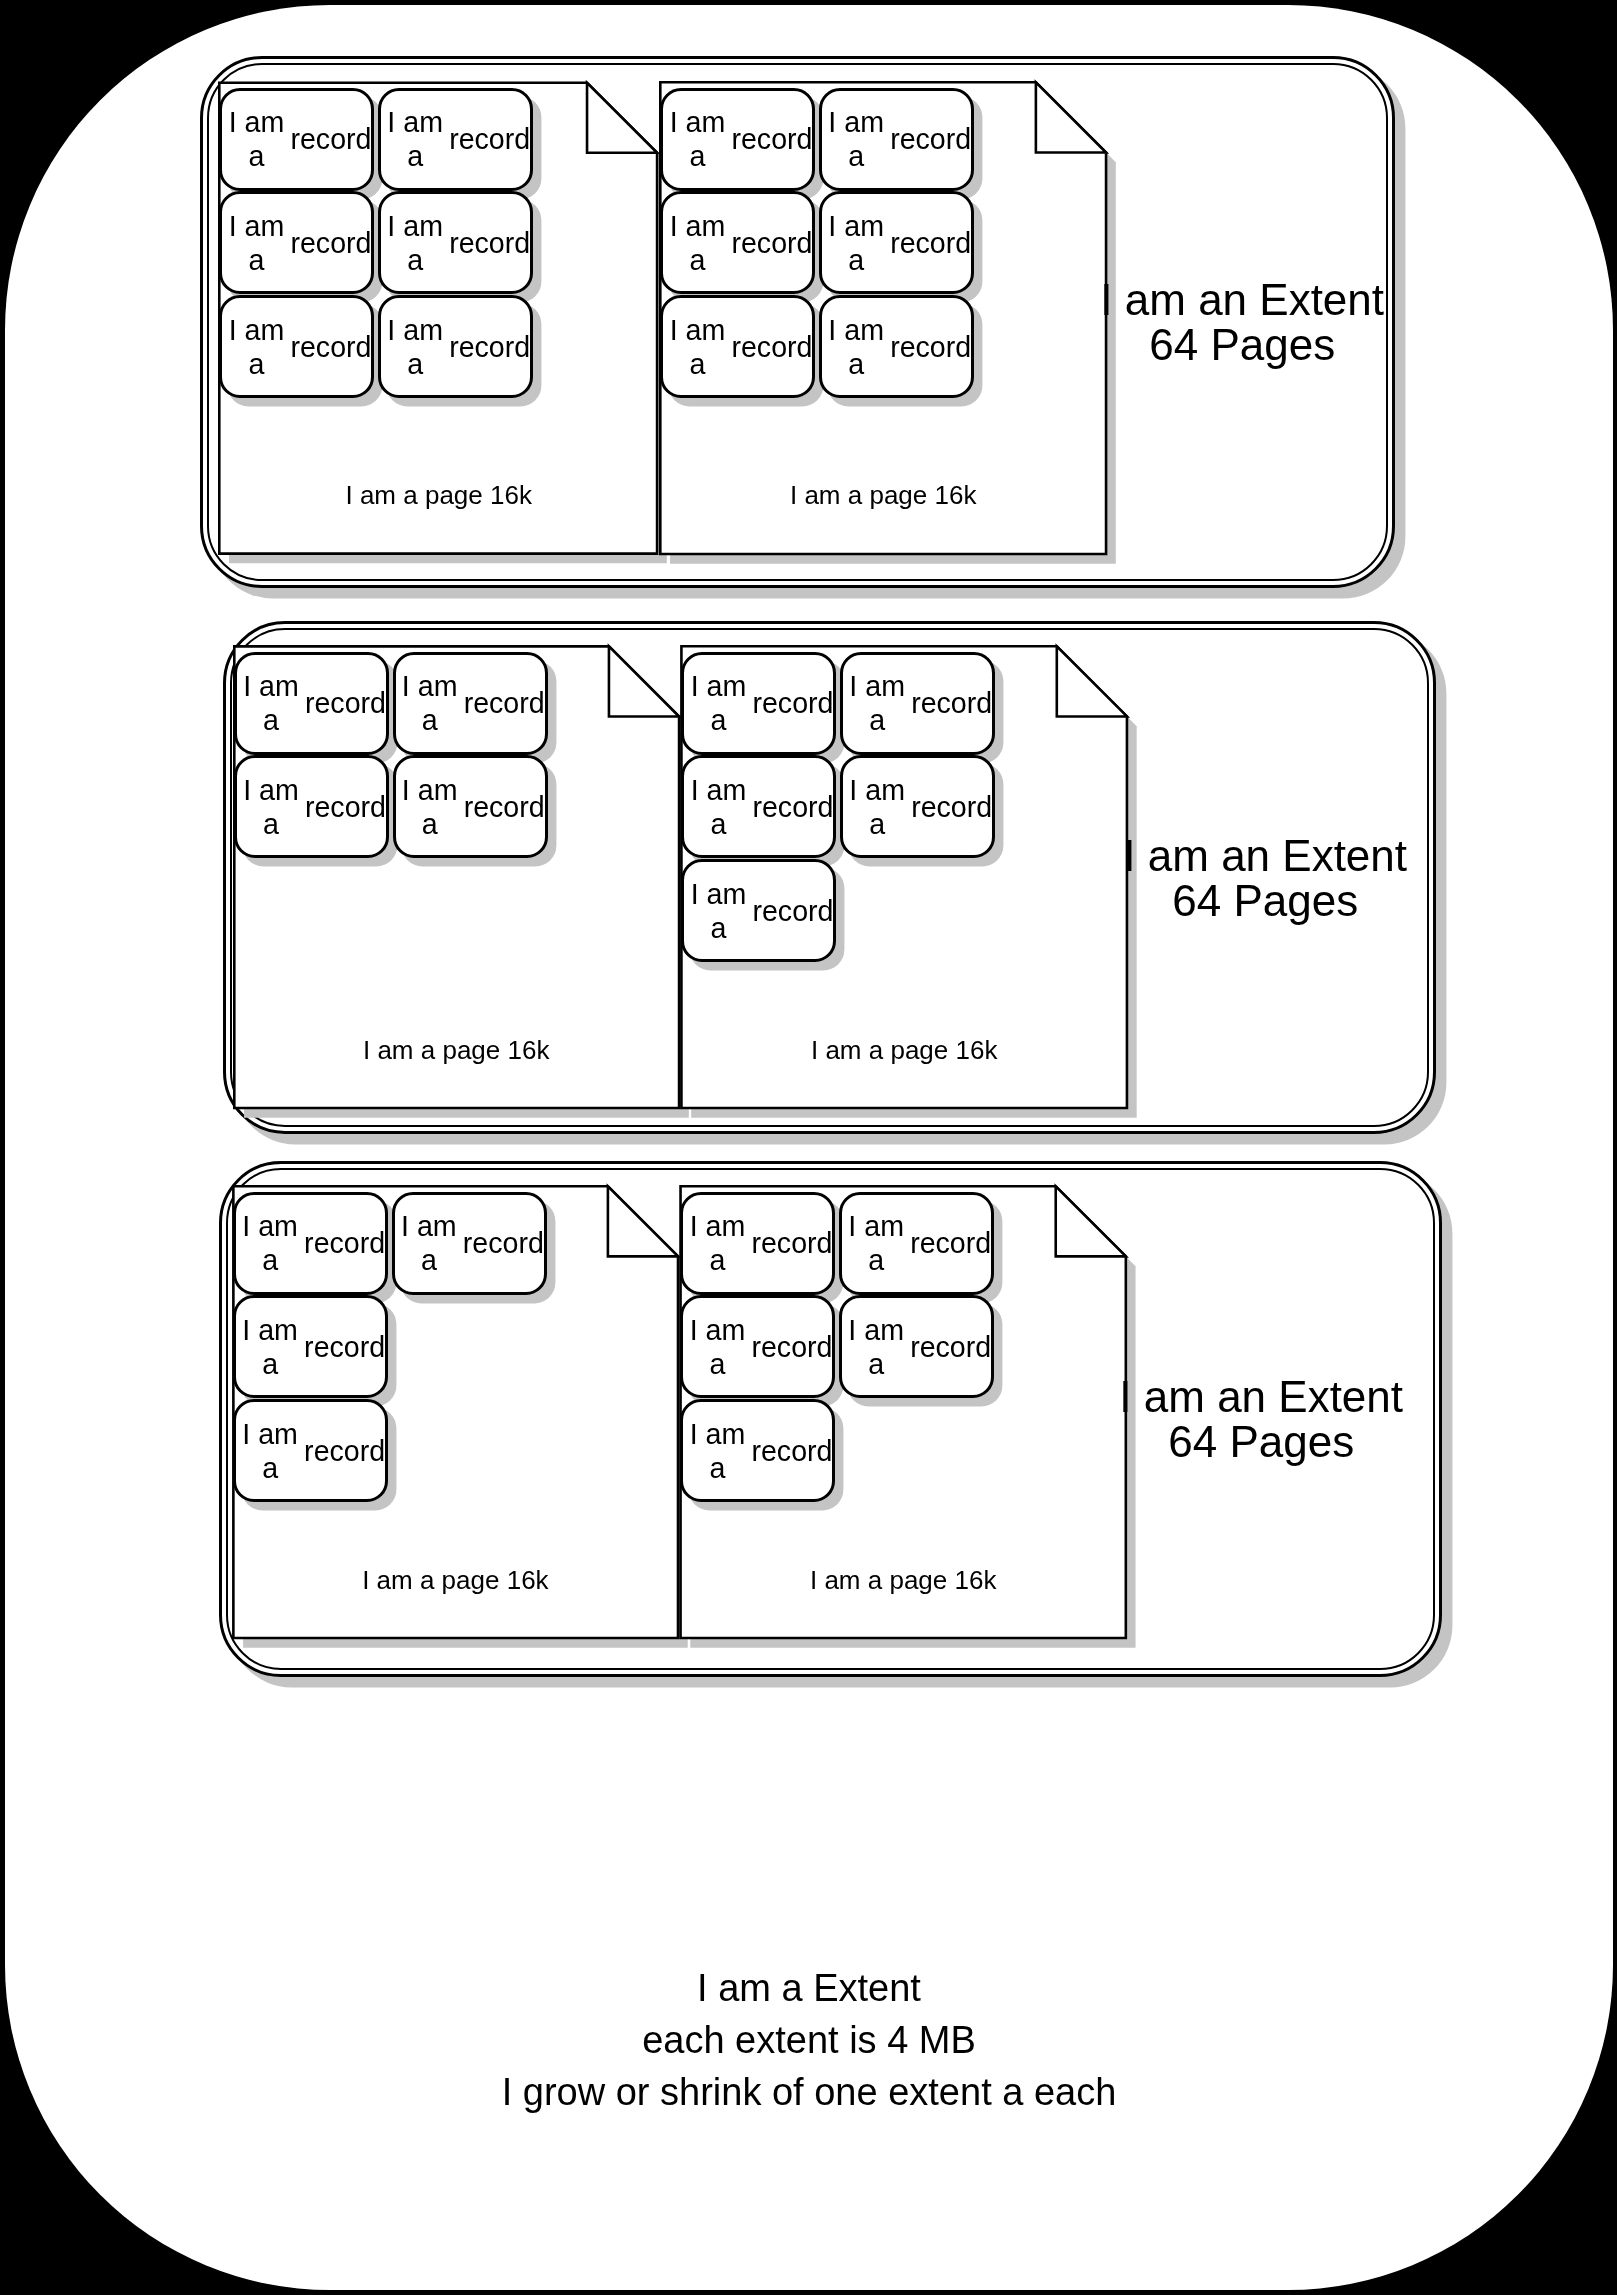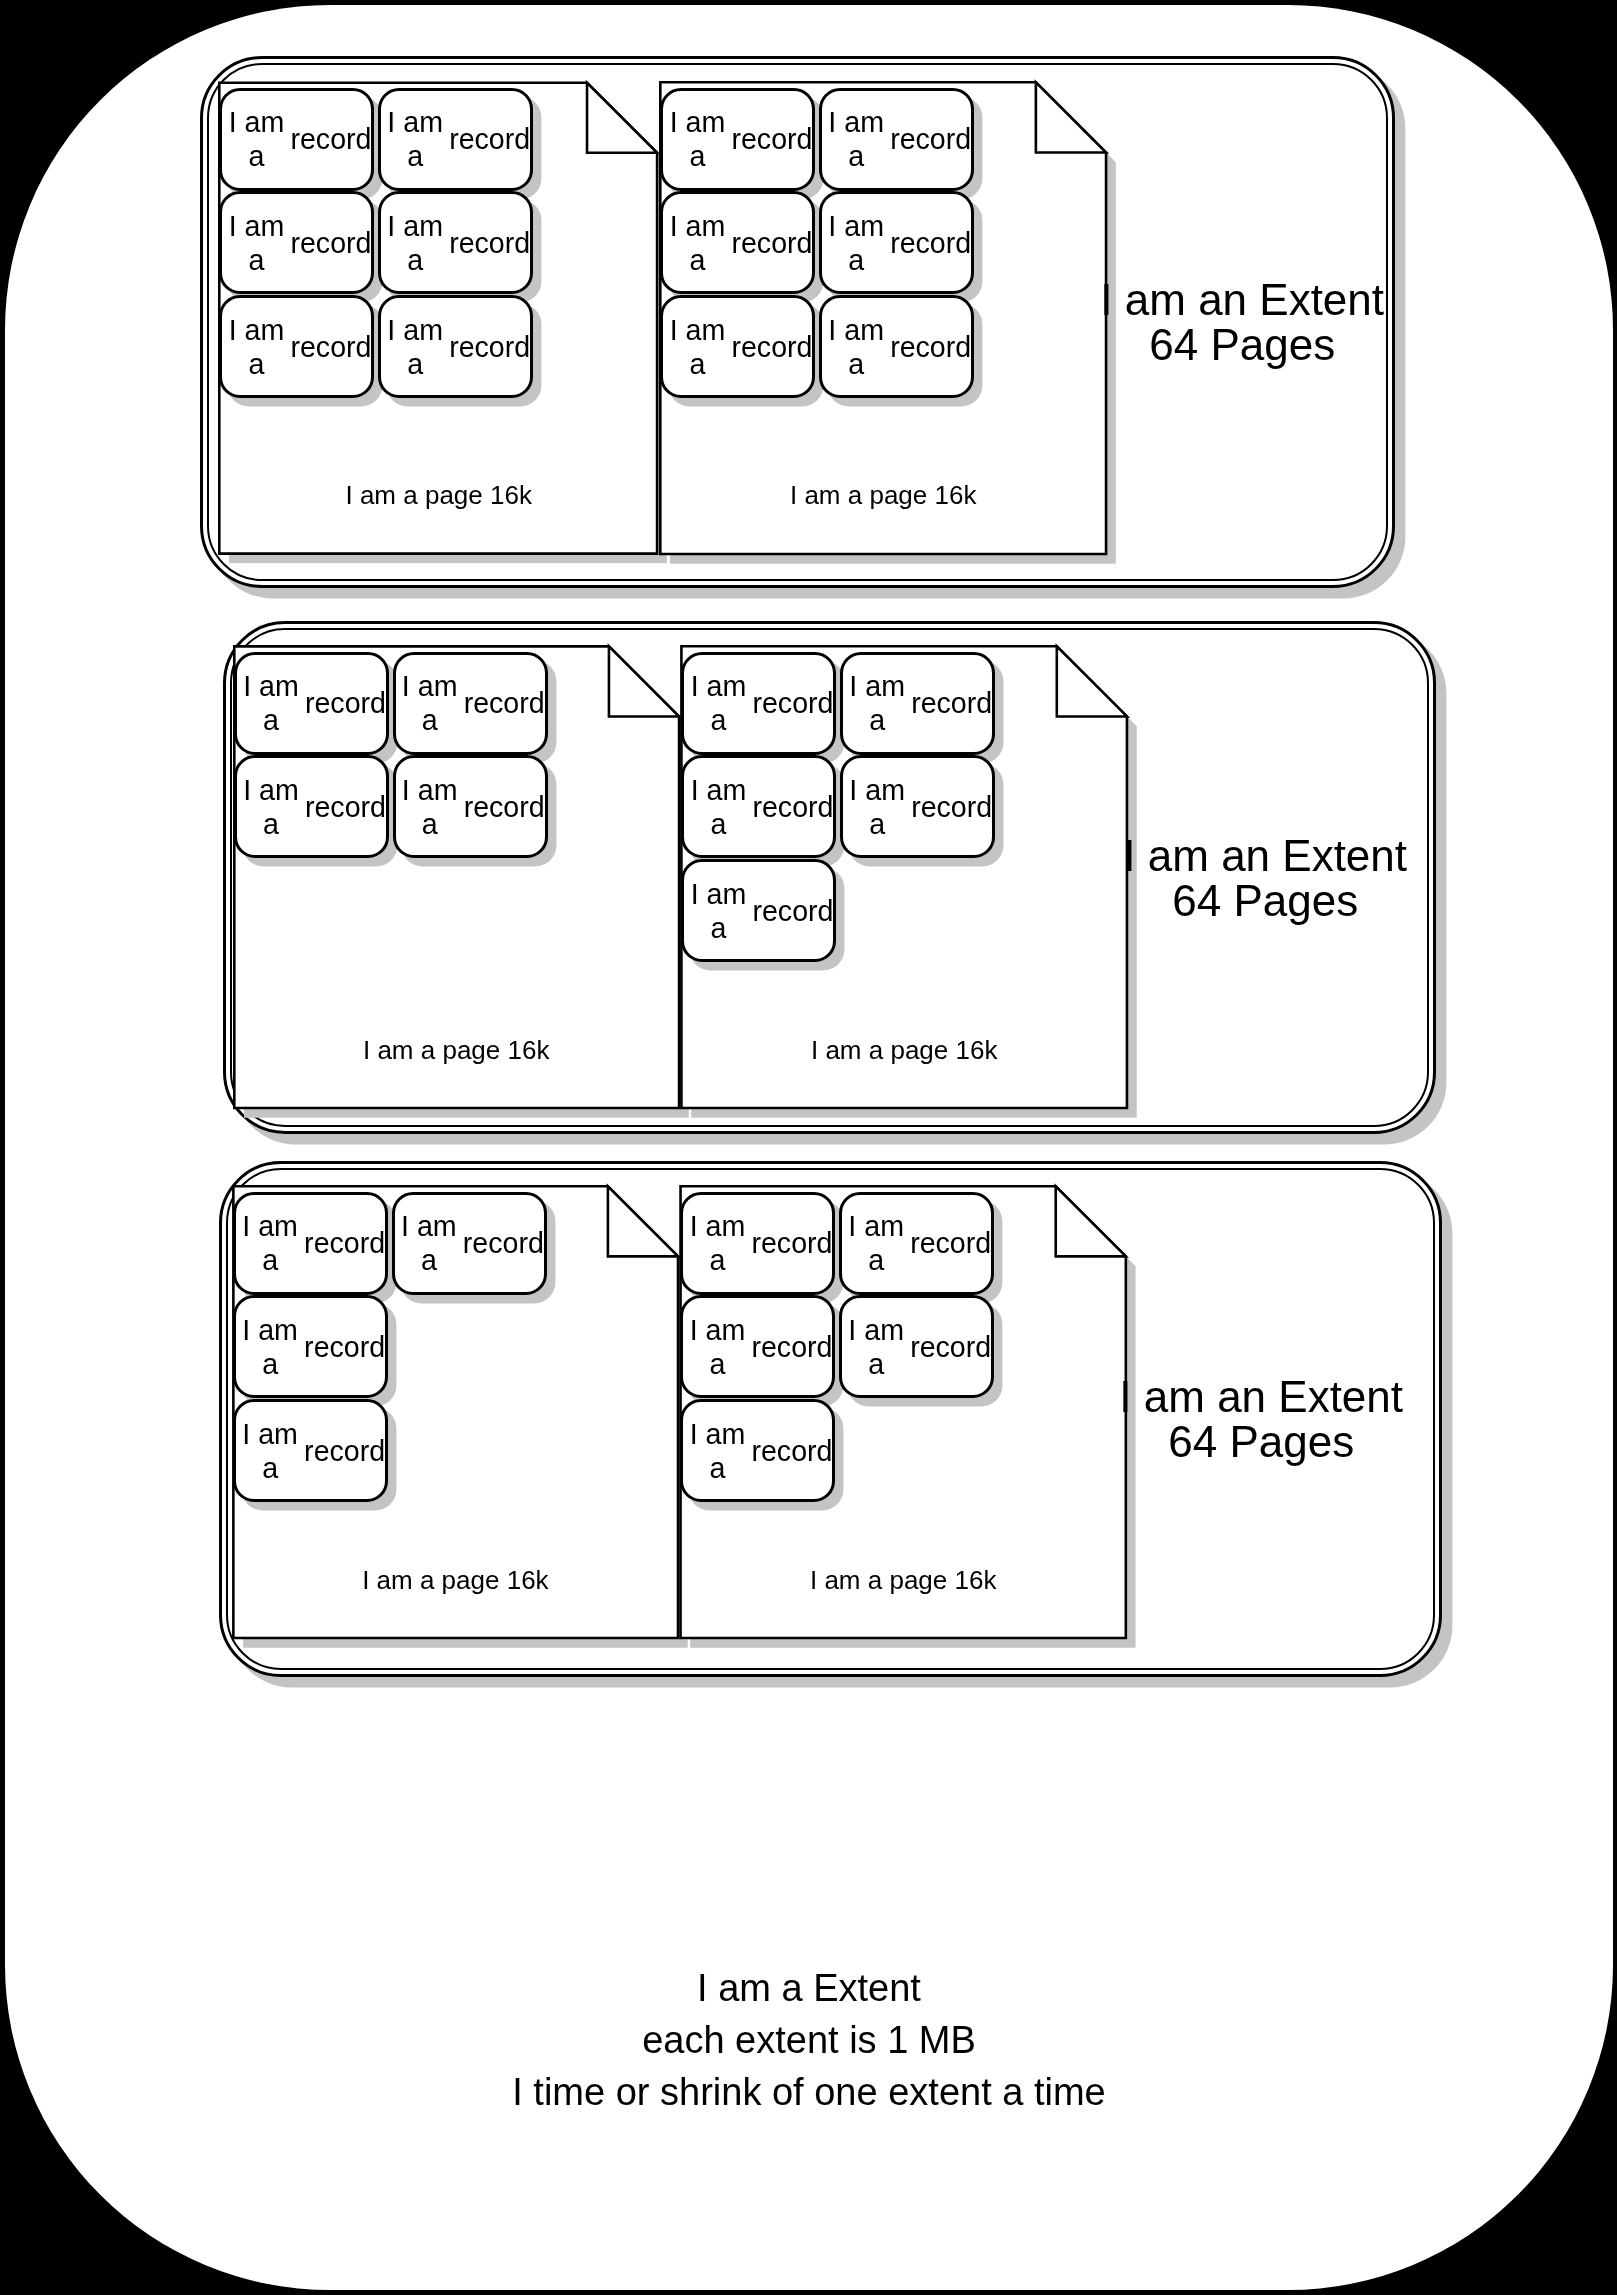--- a/index.html
+++ b/index.html
@@ -276,18 +276,18 @@
     <div class="page-label" style="top: 380px;">I am a page 16k</div>
   </div>
         </div>
     <div class="extent-label">
       <div class="l1">I am an Extent</div>
       <div class="l2">64 Pages</div>
     </div>
   </div>
       <div class="segment-caption">
       <div>I am a Extent</div>
-      <div>each extent is 1 MB</div>
-      <div>I time or shrink of one extent a time</div>
+      <div>each extent is 4 MB</div>
+      <div>I grow or shrink of one extent a each</div>
     </div>
   </div>
 </div>
 
 
 </body></html>

